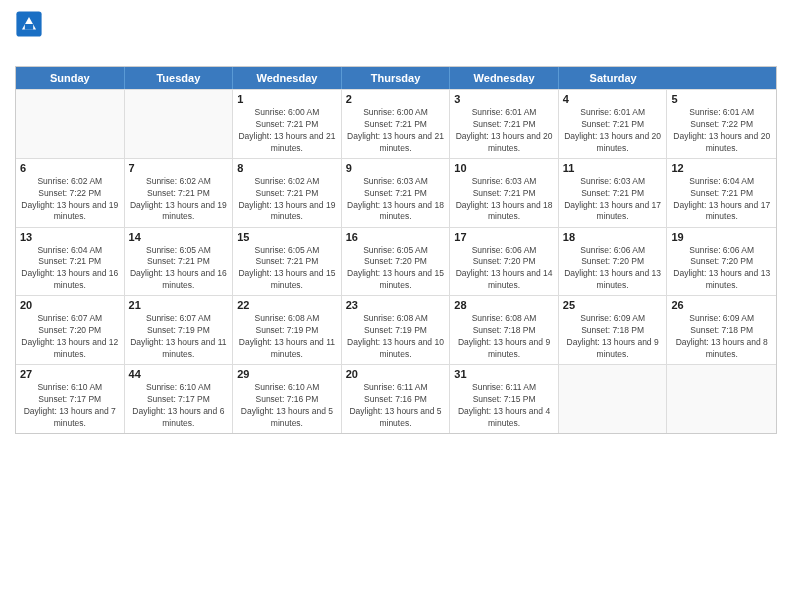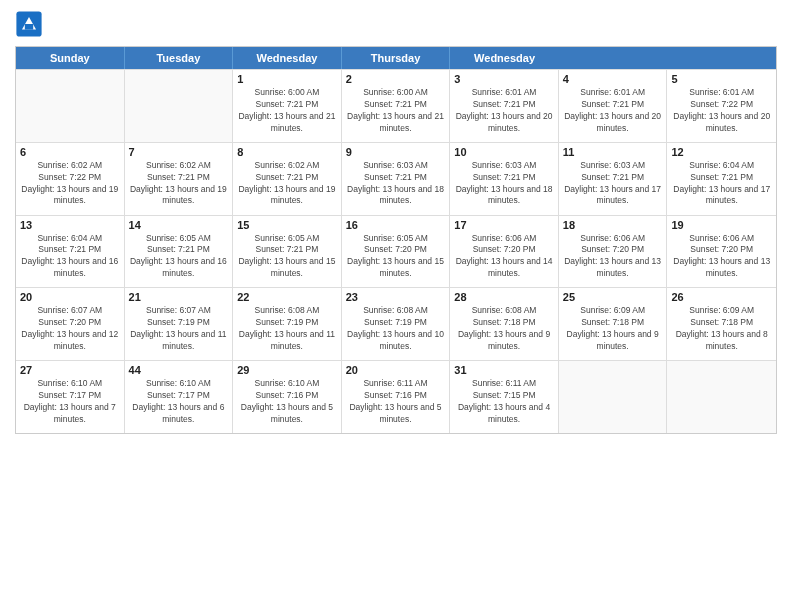--- a/index.html
+++ b/index.html
@@ -9,20 +9,21 @@
       font-family: Arial, sans-serif;
       background: #fff;
       overflow: hidden;
     }
     .page {
       width: 792px;
       height: 444px;
       padding: 10px 15px;
       display: flex;
       flex-direction: column;
+      gap: 20px;
     }
     .header {
       display: flex;
       justify-content: space-between;
       align-items: flex-start;
       margin-bottom: 8px;
     }
     .logo {
       display: flex;
       align-items: center;
@@ -129,20 +130,21 @@
     </div>
   </div>
 
   <div class="calendar">
     <div class="cal-header">
     <div class="cal-header-cell">Sunday</div>
         <div class="cal-header-cell">Tuesday</div>
         <div class="cal-header-cell">Wednesday</div>
         <div class="cal-header-cell">Thursday</div>
         <div class="cal-header-cell">Wednesday</div>
+        <div class="cal-header-cell">Saturday</div>
       </div>
     <div class="cal-body">
     <div class="cal-row">
           <div class="cal-cell empty"></div>
           <div class="cal-cell empty"></div>
           <div class="cal-cell">
             <div class="day-num">1</div>
             <div class="day-info">Sunrise: 6:00 AM<br>Sunset: 7:21 PM<br>Daylight: 13 hours and 21 minutes.</div>
           </div>
           <div class="cal-cell">

